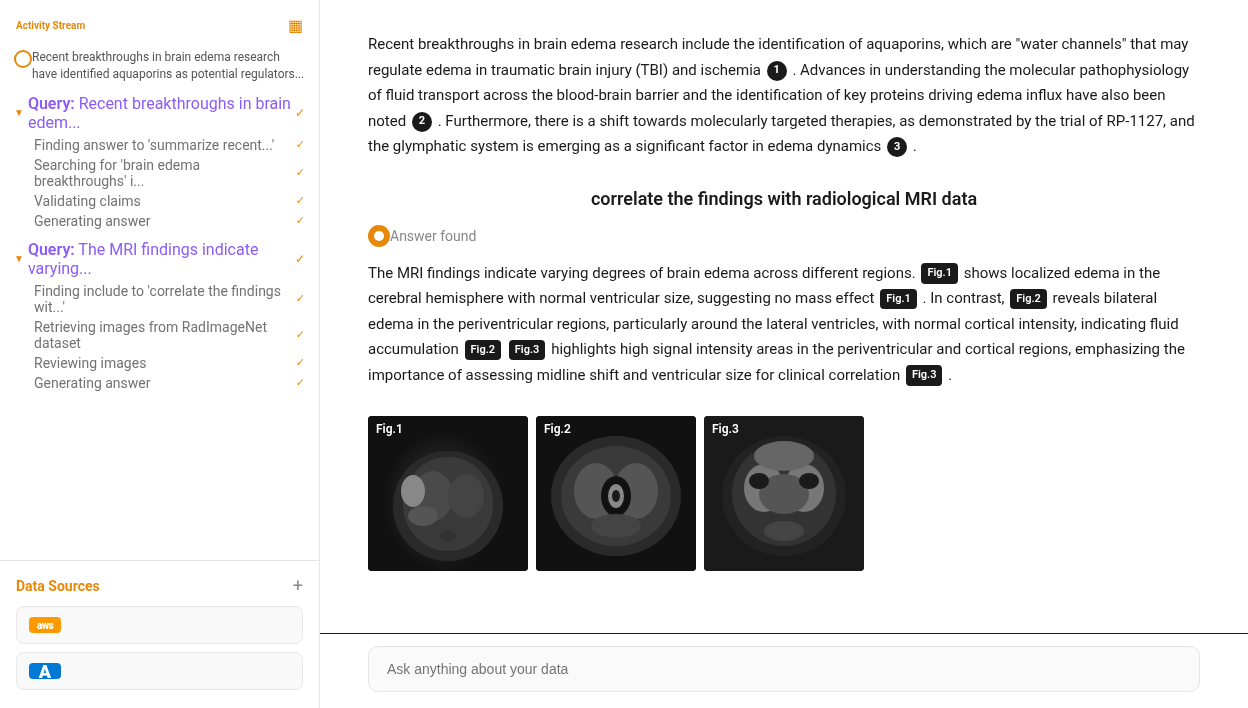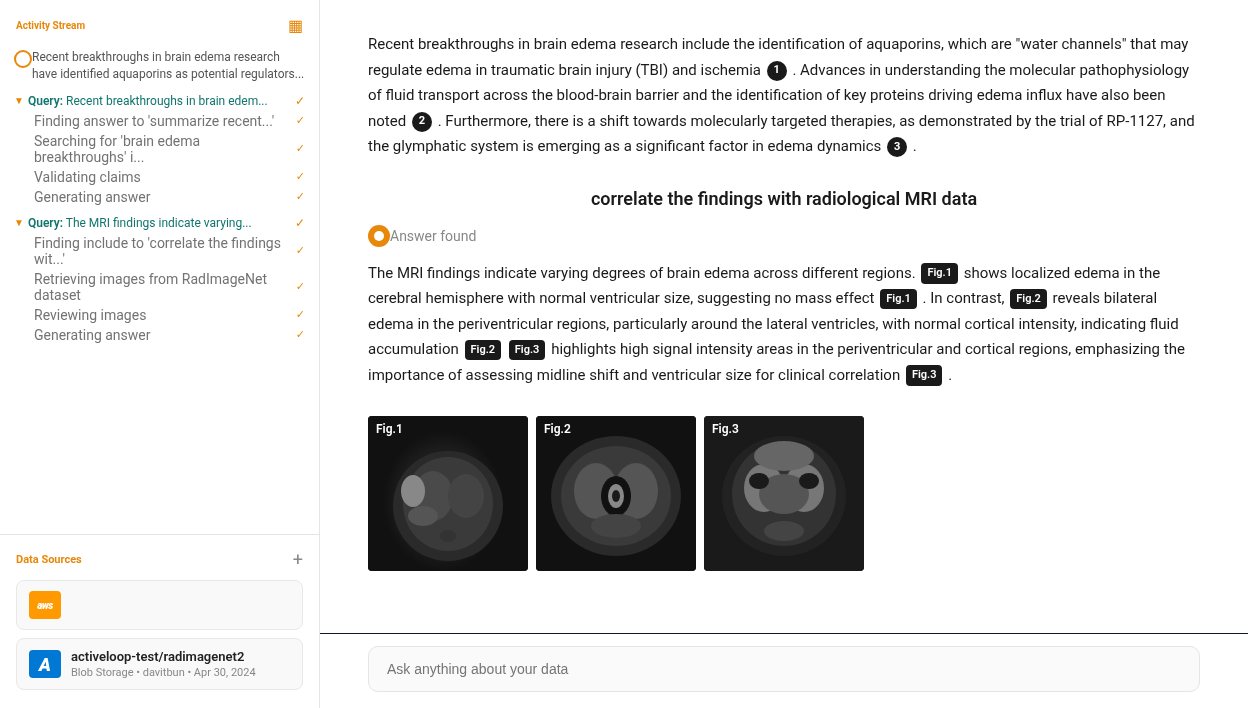--- a/index.html
+++ b/index.html
@@ -91,22 +91,22 @@
       align-items: center;
       gap: 4px;
     }
 
     .chevron-down {
       color: #e8880a;
       font-size: 10px;
     }
 
     .query-label {
-      font-size: 12px;
-      color: #0f766e;
+      font-size: 16px;
+      color: #8b5cf6;
     }
 
     .query-label strong {
       font-weight: 600;
     }
 
     .check-orange {
       color: #e8880a;
       font-size: 12px;
     }
@@ -140,21 +140,21 @@
 
     .data-sources-header {
       display: flex;
       align-items: center;
       justify-content: space-between;
       margin-bottom: 10px;
     }
 
     .data-sources-title {
       font-weight: 700;
-      font-size: 11px;
+      font-size: 14px;
       color: #e8880a;
     }
 
     .plus-icon {
       color: #888;
       font-size: 18px;
       cursor: pointer;
     }
 
     .datasource-item {
@@ -163,28 +163,27 @@
       gap: 10px;
       background: #f9f9f9;
       border: 1px solid #e8e8e8;
       border-radius: 8px;
       padding: 10px 12px;
       margin-bottom: 8px;
     }
 
     .datasource-logo {
       width: 32px;
-      height: 28px;
+      height: 16px;
       display: flex;
       align-items: center;
       justify-content: center;
       flex-shrink: 0;
       font-size: 11px;
       font-weight: 700;
-      font-style: italic;
     }
 
     .aws-logo {
       background: #f90;
       border-radius: 4px;
       color: #fff;
       font-size: 10px;
       font-weight: 900;
       letter-spacing: -0.5px;
     }
@@ -458,24 +457,20 @@
       <span class="data-sources-title">Data Sources</span>
       <span class="plus-icon">+</span>
     </div>
 
     <div class="datasource-item">
       <div class="datasource-logo aws-logo">aws</div>
     </div>
 
     <div class="datasource-item">
       <div class="datasource-logo azure-logo">A</div>
-      <div class="datasource-info">
-        <div class="datasource-name">activeloop-test/radimagenet2</div>
-        <div class="datasource-meta">Blob Storage • davitbun • Apr 30, 2024</div>
-      </div>
     </div>
   </div>
 
 </div>
 
 <div class="main-content">
   <div class="content-scroll">
 
     <p class="content-text">
       <span>Recent breakthroughs in brain edema research include the identification of aquaporins, which are "water channels" that may regulate edema in traumatic brain injury (TBI) and ischemia</span>

